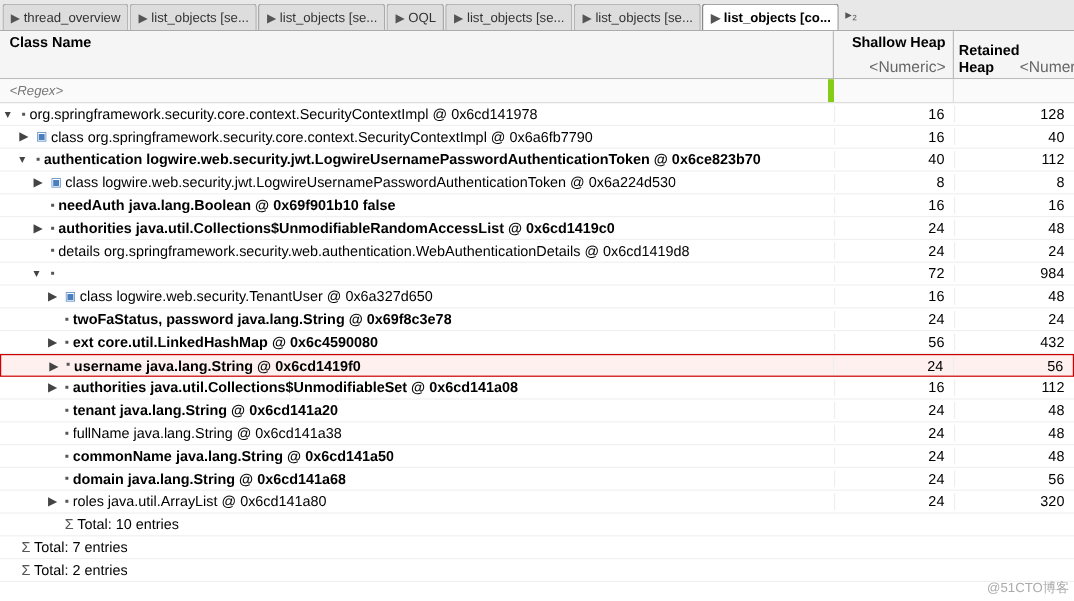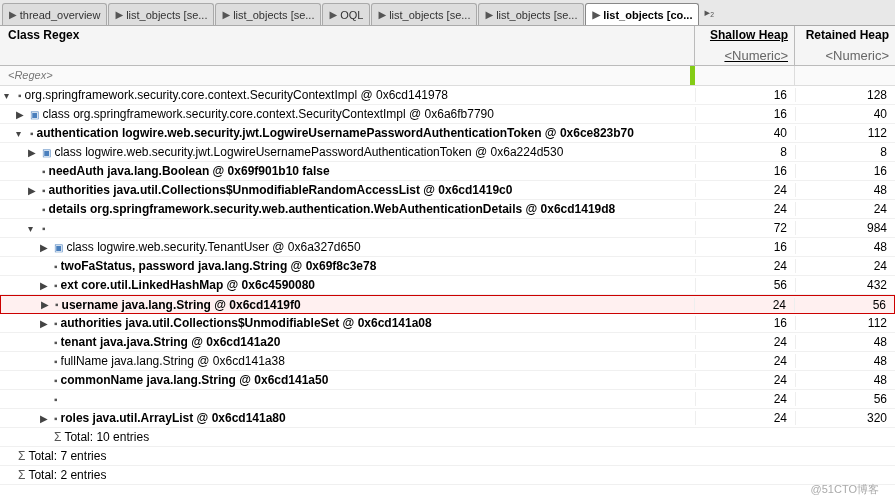--- a/index.html
+++ b/index.html
@@ -91,26 +91,25 @@
       color: #666;
     }
     .col-numeric {
       width: 100px;
       display: flex;
       flex-direction: column;
       justify-content: space-between;
       align-items: flex-end;
       padding: 2px 6px 2px 4px;
       border-right: 1px solid #bbb;
-      text-decoration: underline;
     }
     .col-numeric-last {
       width: 100px;
       display: flex;
-      flex-direction: column;
+      flex-direction: row;
       justify-content: space-between;
       align-items: flex-end;
       padding: 2px 6px 2px 4px;
     }
     .col-num-title {
       font-size: 12px;
       font-weight: bold;
       color: #000;
     }
     .col-num-sub {
@@ -212,21 +211,21 @@
       font-size: 10px;
       flex-shrink: 0;
     }
     .icon-class { color: #4a7fbd; }
     .icon-field { color: #555; }
     .icon-sigma { color: #555; font-size: 12px; }
 
     .watermark {
       position: fixed;
       bottom: 4px;
-      right: 16px;
+      right: 4px;
       font-size: 11px;
       color: #aaa;
       text-align: right;
     }
   </style>
 </head>
 <body>
 
 <div class="tab-bar">
 
@@ -258,21 +257,21 @@
       <span class="tab-icon">▶</span>
       <span>list_objects [co...</span>
     </div>
     <span class="tab-overflow">▸₂</span>
   </div>
 
 <div class="content">
 
   <div class="col-headers">
     <div class="col-class">
-      <span class="col-header-title">Class Regex</span>
+      <span class="col-header-title">Class Name</span>
       <span class="col-header-sub"></span>
     </div>
     <div class="col-numeric">
       <span class="col-num-title">Shallow Heap</span>
       <span class="col-num-sub">&lt;Numeric&gt;</span>
     </div>
     <div class="col-numeric-last">
       <span class="col-num-title">Retained Heap</span>
       <span class="col-num-sub">&lt;Numeric&gt;</span>
     </div>
@@ -352,21 +351,21 @@
           </span>
         </div>
       <div class="cell-num">24</div>
       <div class="cell-num-last">48</div>
     </div>
       <div class="row">
       <div class="cell-class" style="padding-left:0">
           <span class="indent-2" style="display:flex;align-items:center;flex:1;overflow:hidden">
             <span class="expand-btn"> </span>
             <span class="row-icon icon-field">▪</span>
-            <span style="font-weight:bold;overflow:hidden;text-overflow:ellipsis;white-space:nowrap">details org.springframework.security.web.authentication.WebAuthenticationDetails @ 0x6cd1419d8</span>
+            <span style="font-weight:normal;overflow:hidden;text-overflow:ellipsis;white-space:nowrap">details org.springframework.security.web.authentication.WebAuthenticationDetails @ 0x6cd1419d8</span>
           </span>
         </div>
       <div class="cell-num">24</div>
       <div class="cell-num-last">24</div>
     </div>
       <div class="row">
       <div class="cell-class" style="padding-left:0">
           <span class="indent-2" style="display:flex;align-items:center;flex:1;overflow:hidden">
             <span class="expand-btn">▾</span>
             <span class="row-icon icon-field">▪</span>
@@ -428,21 +427,21 @@
           </span>
         </div>
       <div class="cell-num">16</div>
       <div class="cell-num-last">112</div>
     </div>
       <div class="row">
       <div class="cell-class" style="padding-left:0">
           <span class="indent-3" style="display:flex;align-items:center;flex:1;overflow:hidden">
             <span class="expand-btn"> </span>
             <span class="row-icon icon-field">▪</span>
-            <span style="font-weight:bold;overflow:hidden;text-overflow:ellipsis;white-space:nowrap">tenant java.java.String @ 0x6cd141a20</span>
+            <span style="font-weight:bold;overflow:hidden;text-overflow:ellipsis;white-space:nowrap">tenant java.lang.String @ 0x6cd141a20</span>
           </span>
         </div>
       <div class="cell-num">24</div>
       <div class="cell-num-last">48</div>
     </div>
       <div class="row">
       <div class="cell-class" style="padding-left:0">
           <span class="indent-3" style="display:flex;align-items:center;flex:1;overflow:hidden">
             <span class="expand-btn"> </span>
             <span class="row-icon icon-field">▪</span>
@@ -461,31 +460,32 @@
           </span>
         </div>
       <div class="cell-num">24</div>
       <div class="cell-num-last">48</div>
     </div>
       <div class="row">
       <div class="cell-class" style="padding-left:0">
           <span class="indent-3" style="display:flex;align-items:center;flex:1;overflow:hidden">
             <span class="expand-btn"> </span>
             <span class="row-icon icon-field">▪</span>
+            <span style="font-weight:bold;overflow:hidden;text-overflow:ellipsis;white-space:nowrap">domain java.lang.String @ 0x6cd141a68</span>
           </span>
         </div>
       <div class="cell-num">24</div>
       <div class="cell-num-last">56</div>
     </div>
       <div class="row">
       <div class="cell-class" style="padding-left:0">
           <span class="indent-3" style="display:flex;align-items:center;flex:1;overflow:hidden">
             <span class="expand-btn">▶</span>
             <span class="row-icon icon-field">▪</span>
-            <span style="font-weight:bold;overflow:hidden;text-overflow:ellipsis;white-space:nowrap">roles java.util.ArrayList @ 0x6cd141a80</span>
+            <span style="font-weight:normal;overflow:hidden;text-overflow:ellipsis;white-space:nowrap">roles java.util.ArrayList @ 0x6cd141a80</span>
           </span>
         </div>
       <div class="cell-num">24</div>
       <div class="cell-num-last">320</div>
     </div>
       <div class="row">
       <div class="cell-class" style="padding-left:0">
           <span class="indent-3" style="display:flex;align-items:center;flex:1;overflow:hidden">
             <span class="expand-btn"> </span>
             <span class="row-icon icon-sigma">Σ</span>

